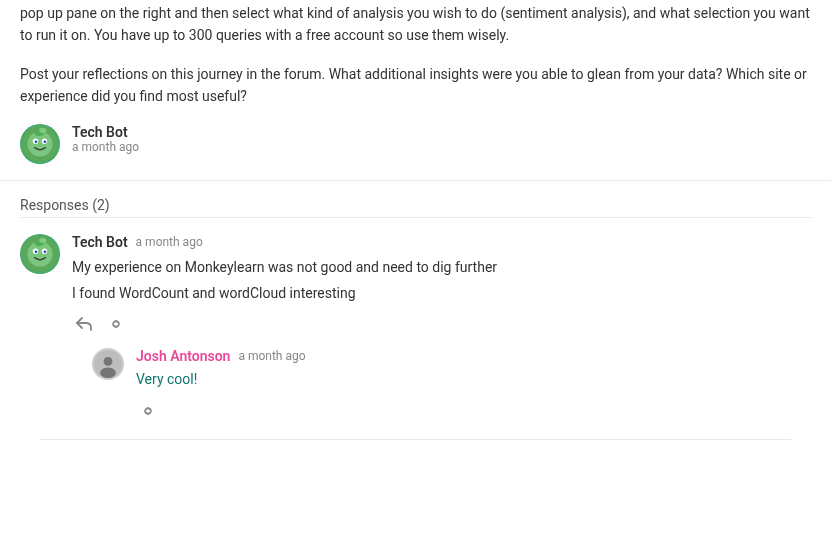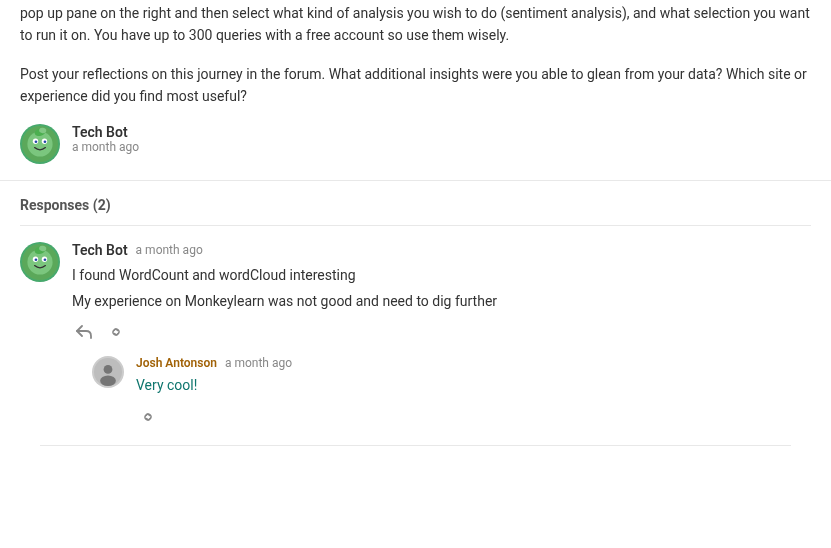--- a/index.html
+++ b/index.html
@@ -64,23 +64,23 @@
       font-size: 12px;
       color: #888;
     }
 
     .responses-section {
       padding: 16px 20px 0 20px;
     }
 
     .responses-header {
       font-size: 14px;
-      font-weight: 700;
+      font-weight: 400;
       color: #555;
-      padding-bottom: 12px;
+      padding-bottom: 4px;
       border-bottom: 1px solid #e8e8e8;
       margin-bottom: 16px;
     }
 
     .response-item {
       display: flex;
       gap: 12px;
       margin-bottom: 16px;
     }
 
@@ -159,23 +159,23 @@
     }
 
     .nested-meta {
       display: flex;
       align-items: center;
       gap: 8px;
       margin-bottom: 4px;
     }
 
     .nested-author {
-      font-size: 12px;
+      font-size: 14px;
       font-weight: 600;
-      color: #a16207;
+      color: #ec4899;
       text-align: center;
     }
 
     .nested-time {
       font-size: 12px;
       color: #888;
     }
 
     .nested-text {
       font-size: 14px;
@@ -249,22 +249,22 @@
         <ellipse cx="20" cy="7" rx="6" ry="4" fill="#4caf50" transform="rotate(-15 20 7)"></ellipse>
         <ellipse cx="23" cy="5" rx="4" ry="3" fill="#81c784" transform="rotate(10 23 5)"></ellipse>
       </svg>
     </div>
 
     <div class="response-content">
       <div class="response-meta">
         <span class="response-author">Tech Bot</span>
         <span class="response-time">a month ago</span>
       </div>
+      <p class="response-text">My experience on Monkeylearn was not good and need to dig further</p>
       <p class="response-text">I found WordCount and wordCloud interesting</p>
-      <p class="response-text">My experience on Monkeylearn was not good and need to dig further</p>
 
       <div class="response-actions">
         <div class="action-icon" title="Reply">
           <svg width="18" height="14" viewBox="0 0 18 14" fill="none" xmlns="http://www.w3.org/2000/svg">
             <path d="M7 1L2 6L7 11" stroke="#888" stroke-width="1.8" stroke-linecap="round" stroke-linejoin="round"></path>
             <path d="M2 6H11C14 6 16 8 16 11V13" stroke="#888" stroke-width="1.8" stroke-linecap="round"></path>
           </svg>
         </div>
         <div class="action-icon" title="Copy link">
           <svg width="16" height="16" viewBox="0 0 16 16" fill="none" xmlns="http://www.w3.org/2000/svg">

